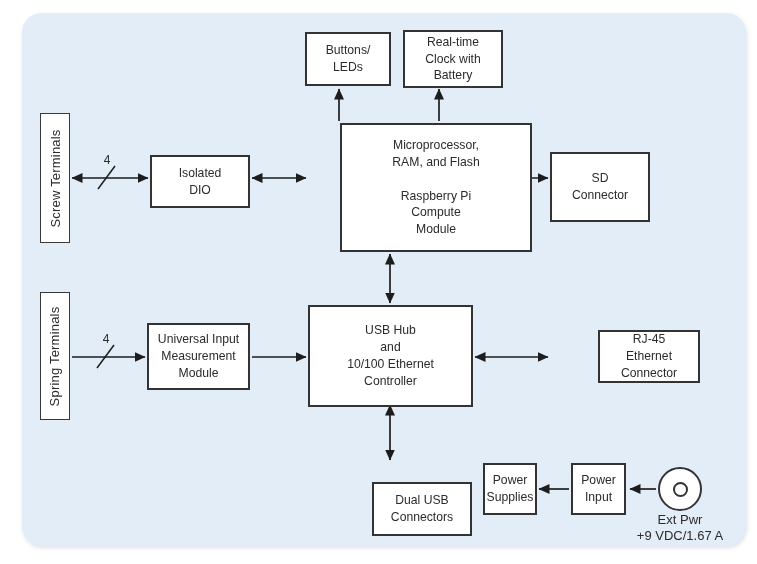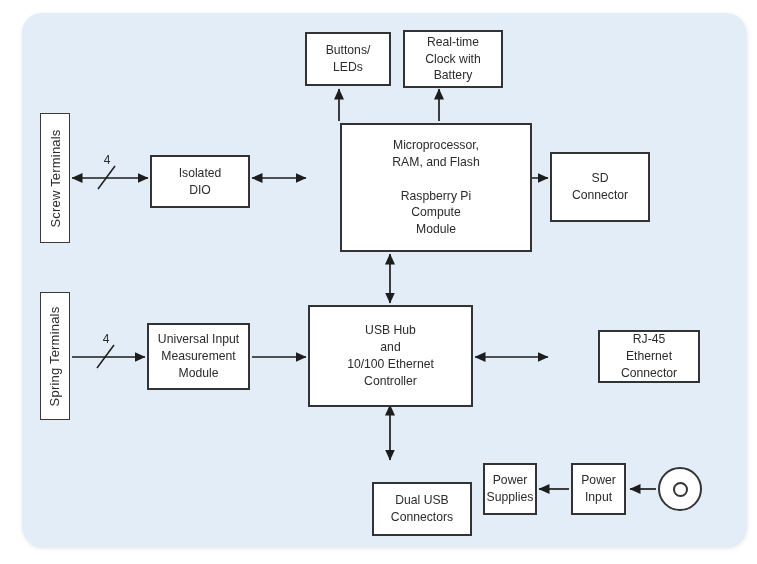--- a/index.html
+++ b/index.html
@@ -160,14 +160,18 @@
 
   <div class="node" style="left:571px;top:463px;width:55px;height:52px;">
     <span class="lbl">Power
 Input</span>
   </div>
 
   <div class="conn">
     <span class="pin"></span>
   </div>
 
+  <div class="ext-label">
+    <span>Ext Pwr</span>
+    <span>+9 VDC/1.67 A</span>
+  </div>
 
 </div>
 
 </body></html>

